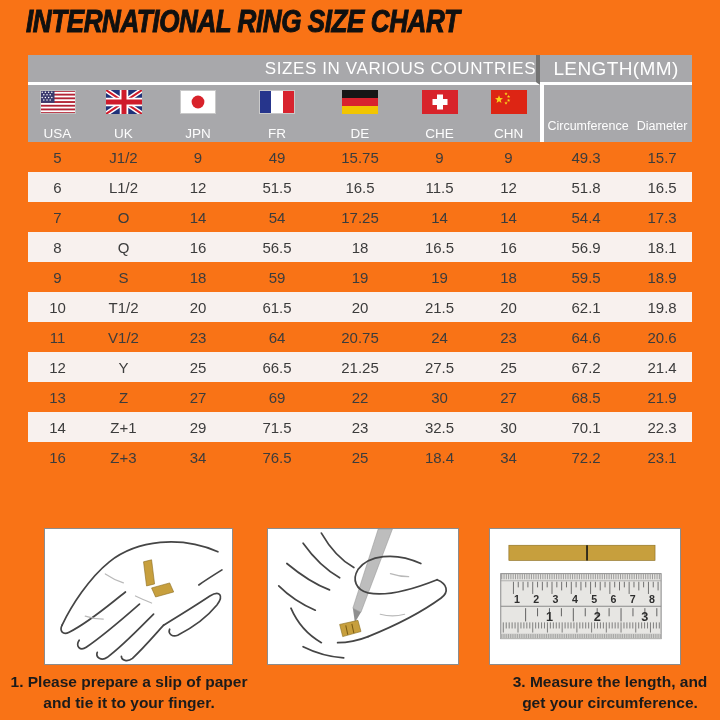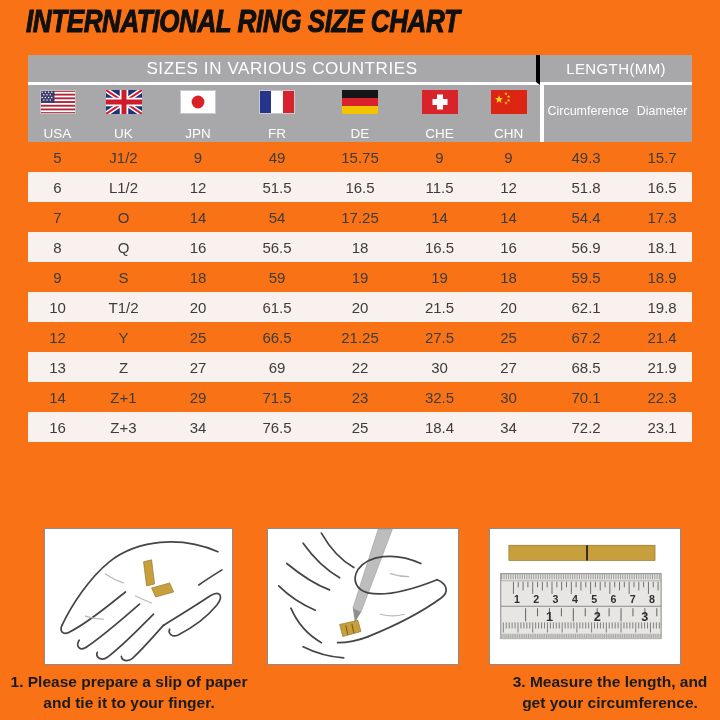--- a/index.html
+++ b/index.html
@@ -19,29 +19,29 @@
   .page-title{position:absolute;left:26px;top:4px;font-size:31px;font-weight:bold;font-style:italic;
         color:var(--title-color);letter-spacing:-0.5px;white-space:nowrap;
         transform:scaleX(0.84);transform-origin:left center;-webkit-text-stroke:1px var(--title-color);}
 
   table.size-table{position:absolute;left:28px;top:55px;width:664px;border-collapse:separate;
         border-spacing:0;table-layout:fixed;}
   .size-table th,.size-table td{padding:0;margin:0;box-sizing:border-box;font-weight:normal;}
 
   .band{background:var(--header-bg);color:var(--band-text);height:30px;text-align:center;
         vertical-align:middle;border-bottom:3px solid #fff;}
-  .band-countries{font-size:17px;letter-spacing:0.6px;border-right:4px solid #000000;}
-  .band-length{font-size:15px;letter-spacing:0.4px;}
+  .band-countries{font-size:17px;letter-spacing:0.6px;border-right:4px solid #737373;text-align:right;}
+  .band-length{font-size:19px;letter-spacing:0.4px;}
 
   .flag-row th{background:var(--header-bg);height:57px;vertical-align:top;text-align:center;}
   .flag-cell .flag{display:block;margin:5px auto 0 auto;width:36px;height:24px;line-height:0;}
   .flag-cell .flag svg{width:36px;height:24px;display:block;}
   .flag-label{display:block;margin-top:12px;font-size:13.5px;color:#fdfdfd;}
   .len-cell{vertical-align:bottom !important;}
-  .len-cell span{display:block;padding-bottom:24px;font-size:12.5px;color:#fdfdfd;}
+  .len-cell span{display:block;padding-bottom:9px;font-size:12.5px;color:#fdfdfd;}
   .len-cell-first{border-left:4px solid #fff;}
 
   .size-table tbody td{height:30px;text-align:center;vertical-align:middle;
         font-size:15px;color:var(--table-text);}
   .size-table tbody tr:nth-child(even){background:var(--row-alt-bg);}
 
   .figure{position:absolute;top:528px;height:135px;background:#fff;border:1px solid var(--box-border);}
   .figure svg{display:block;width:100%;height:100%;}
   .fig-1{left:44px;width:187px;}
   .fig-2{left:267px;width:190px;}
@@ -260,20 +260,31 @@
         <tr>
           <td>10</td>
           <td>T1/2</td>
           <td>20</td>
           <td>61.5</td>
           <td>20</td>
           <td>21.5</td>
           <td>20</td>
           <td>62.1</td>
           <td>19.8</td>
+        </tr>
+        <tr>
+          <td>11</td>
+          <td>V1/2</td>
+          <td>23</td>
+          <td>64</td>
+          <td>20.75</td>
+          <td>24</td>
+          <td>23</td>
+          <td>64.6</td>
+          <td>20.6</td>
         </tr>
         <tr>
           <td>12</td>
           <td>Y</td>
           <td>25</td>
           <td>66.5</td>
           <td>21.25</td>
           <td>27.5</td>
           <td>25</td>
           <td>67.2</td>

